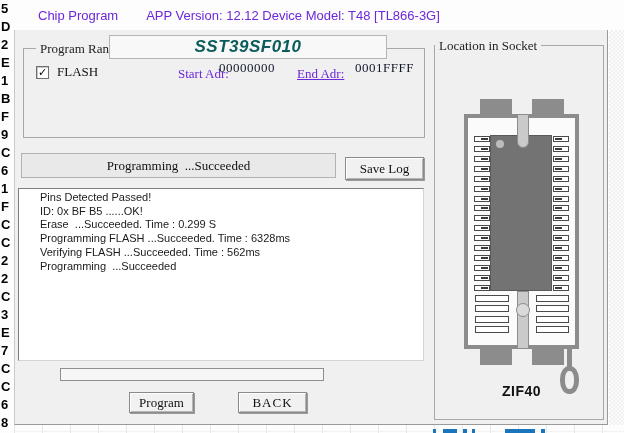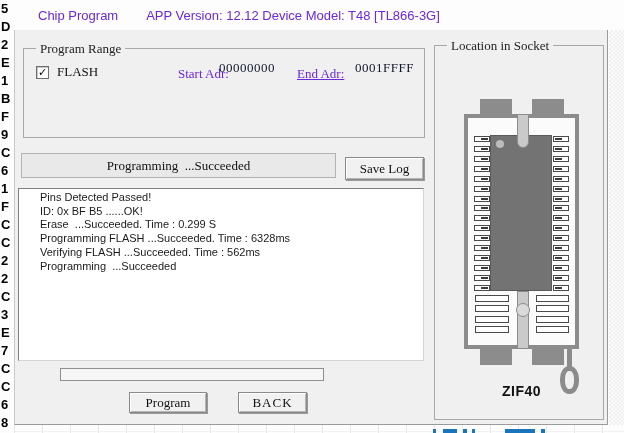--- a/index.html
+++ b/index.html
@@ -41,21 +41,21 @@
   .flash-label { position:absolute; left:42px; top:34px; font:13px "Liberation Serif", serif; color:#111; white-space:pre; }
   .adr-label { position:absolute; top:36px; font:13px "Liberation Serif", serif; color:#6d28d9; white-space:pre; }
   .adr-value { position:absolute; top:30px; font:13px "Liberation Serif", serif; color:#0f172a; letter-spacing:0.5px; white-space:pre; }
   .status-bar { position:absolute; left:6px; top:123px; width:315px; height:25px;
     background:#e9e9e9; border:1px solid #b2b2b2; text-align:center;
     font:13px/23px "Liberation Serif", serif; color:#111; white-space:pre; }
   .btn { background:#f1f1f1; border:1px solid #8a8a8a;
     box-shadow:inset 1px 1px 0 #ffffff, inset -1px -1px 0 #b5b5b5, 1px 1px 0 #9a9a9a;
     font:13px "Liberation Serif", serif; color:#111; text-align:center; cursor:pointer; white-space:pre; }
   .save-log-btn { position:absolute; left:330px; top:127px; width:79px; height:23px; line-height:21px; }
-  .program-btn { position:absolute; left:114px; top:362px; width:78px; height:21px; line-height:19px; }
+  .program-btn { position:absolute; left:114px; top:362px; width:65px; height:21px; line-height:19px; }
   .back-btn { position:absolute; left:223px; top:362px; width:69px; height:21px; line-height:19px; letter-spacing:1px; }
   .log-area { position:absolute; left:3px; top:158px; width:406px; height:173px; background:#fff;
     border:1px solid; border-color:#7f7f7f #d4d4d4 #d4d4d4 #7f7f7f; padding:2px 5px; overflow:hidden; }
   .log-line { font:11px/13.7px "Liberation Sans", sans-serif; color:#1a1a1a; white-space:pre;padding-left:16px; }
   .progress-bar { position:absolute; left:45px; top:338px; width:264px; height:13px;
     background:#f6f6f6; border:1px solid #8f8f8f; }
   
   .socket-group { left:419px; top:15px; width:170px; height:375px; }
   .socket-body { position:absolute; left:29px; top:68px; width:115px; height:235px;
     border:4px solid #8c8c8c; background:#fbfbfb; }
@@ -124,20 +124,21 @@
     <span>Chip Program</span>
     <span>APP Version: 12.12 Device Model: T48 [TL866-3G]</span>
   </div>
 
   <div class="dialog-body">
 
     <div class="groupbox" style="left:8px; top:18px; width:402px; height:90px;">
       <span class="groupbox-label" style="left:12px;">Program Range</span>
     </div>
 
+    <div class="chip-name-box">SST39SF010</div>
 
     <div class="checkbox">
       <span>✓</span>
     </div>
     <span class="flash-label">FLASH</span>
 
     <span class="adr-label" style="left:163px;">Start Adr:</span>
     <span class="adr-value" style="left:204px;">00000000</span>
     <span class="adr-label" style="left:282px;text-decoration:underline;">End Adr:</span>
     <span class="adr-value" style="left:340px;">0001FFFF</span>
@@ -153,21 +154,21 @@
         <div class="log-line">Verifying FLASH ...Succeeded. Time : 562ms</div>
         <div class="log-line">Programming  ...Succeeded</div>
       </div>
 
     <div class="progress-bar"></div>
 
     <div class="btn program-btn">Program</div>
     <div class="btn back-btn">BACK</div>
 
     <div class="groupbox socket-group">
-      <span class="groupbox-label" style="left:12px;">Location in Socket</span>
+      <span class="groupbox-label" style="left:0;">Location in Socket</span>
 
       <div class="tab t1"></div>
       <div class="tab t2"></div>
       <div class="socket-body"></div>
       <div class="tab b1"></div>
       <div class="tab b2"></div>
 
       <div class="lever-lower"></div>
       <div class="lever-knob"></div>
 

